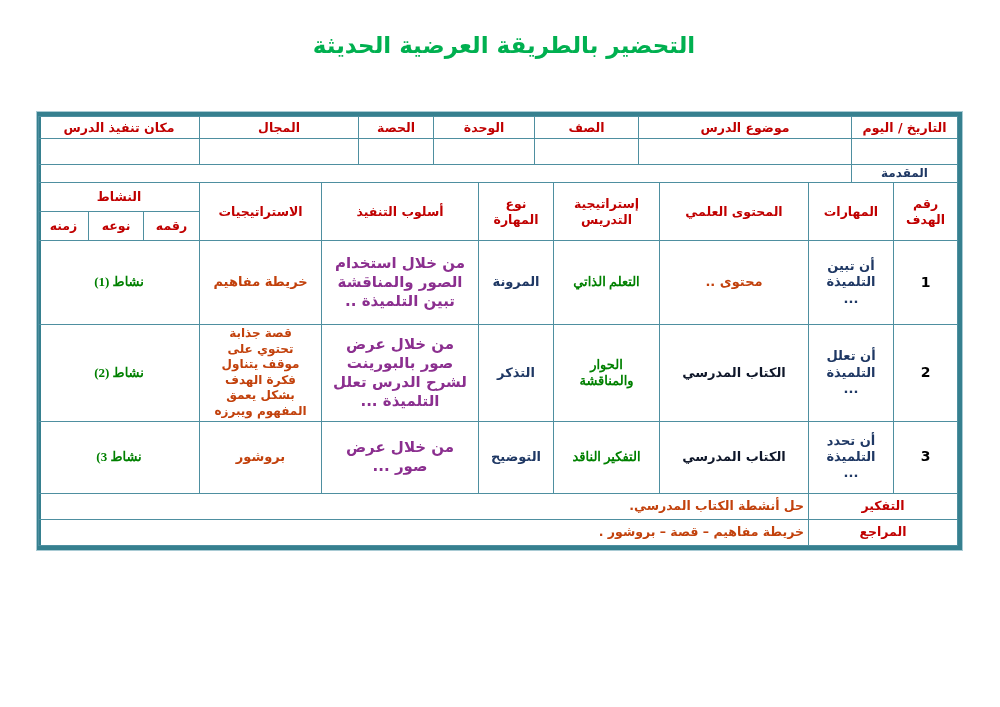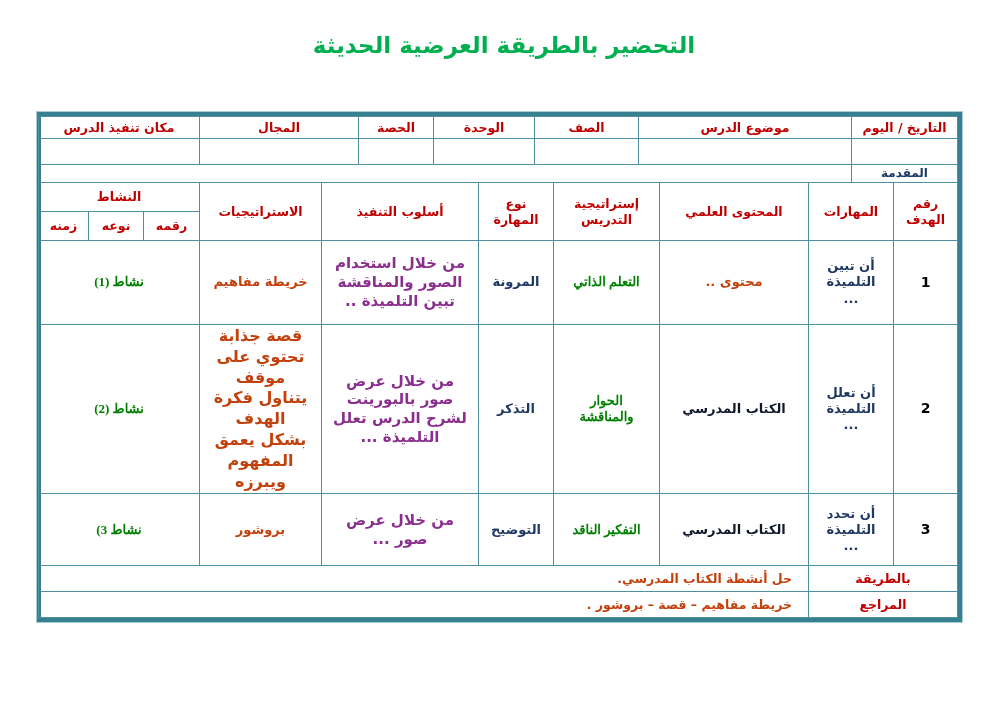--- a/index.html
+++ b/index.html
@@ -26,23 +26,23 @@
     overflow:hidden;word-wrap:break-word;
   }
   .hdr{color:#C00000;font-size:12.5px;}
   .red{color:#c2410c;}
   .navy{color:#1F3864;}
   .blue{color:#0f172a;}
   .green{color:#008000;font-family:Liberation Serif, serif;}
   .purple{color:#8B2F8F;}
   .num{color:#000000;font-size:14px;}
   .big{font-size:15px;}
-  .small{font-size:16px;line-height:1.3;}
+  .small{font-size:12px;line-height:1.3;}
   .sm{font-size:12px;}
-  .valcell{text-align:right;padding:0 16px;font-size:12.5px;}
+  .valcell{text-align:right;padding:0 4px;font-size:12.5px;}
   tr.rA{height:22px;} tr.rB{height:26px;} tr.rM{height:17px;margin-left:22px;}
   tr.rH1{height:29px;} tr.rH2{height:29px;}
   tr.r1{height:84px;} tr.r2{height:76px;} tr.r3{height:72px;}
   tr.rF{height:26px;}
 </style>
 </head>
 <body>
 
 <div class="sheet">
 
@@ -160,21 +160,21 @@
     </tbody>
       </table>
 
     <table class="stack">
       <colgroup>
           <col style="width:149px">
           <col style="width:770px">
         </colgroup>
       <tbody>
           <tr class="rF">
-        <td class="hdr">بالطريقة</td>
+        <td class="hdr">التفكير</td>
         <td class="red valcell">حل أنشطة الكتاب المدرسي.</td>
       </tr>
       <tr class="rF">
         <td class="hdr">المراجع</td>
         <td class="red valcell">خريطة مفاهيم – قصة – بروشور .</td>
       </tr>
     </tbody>
       </table>
 
   </div>

